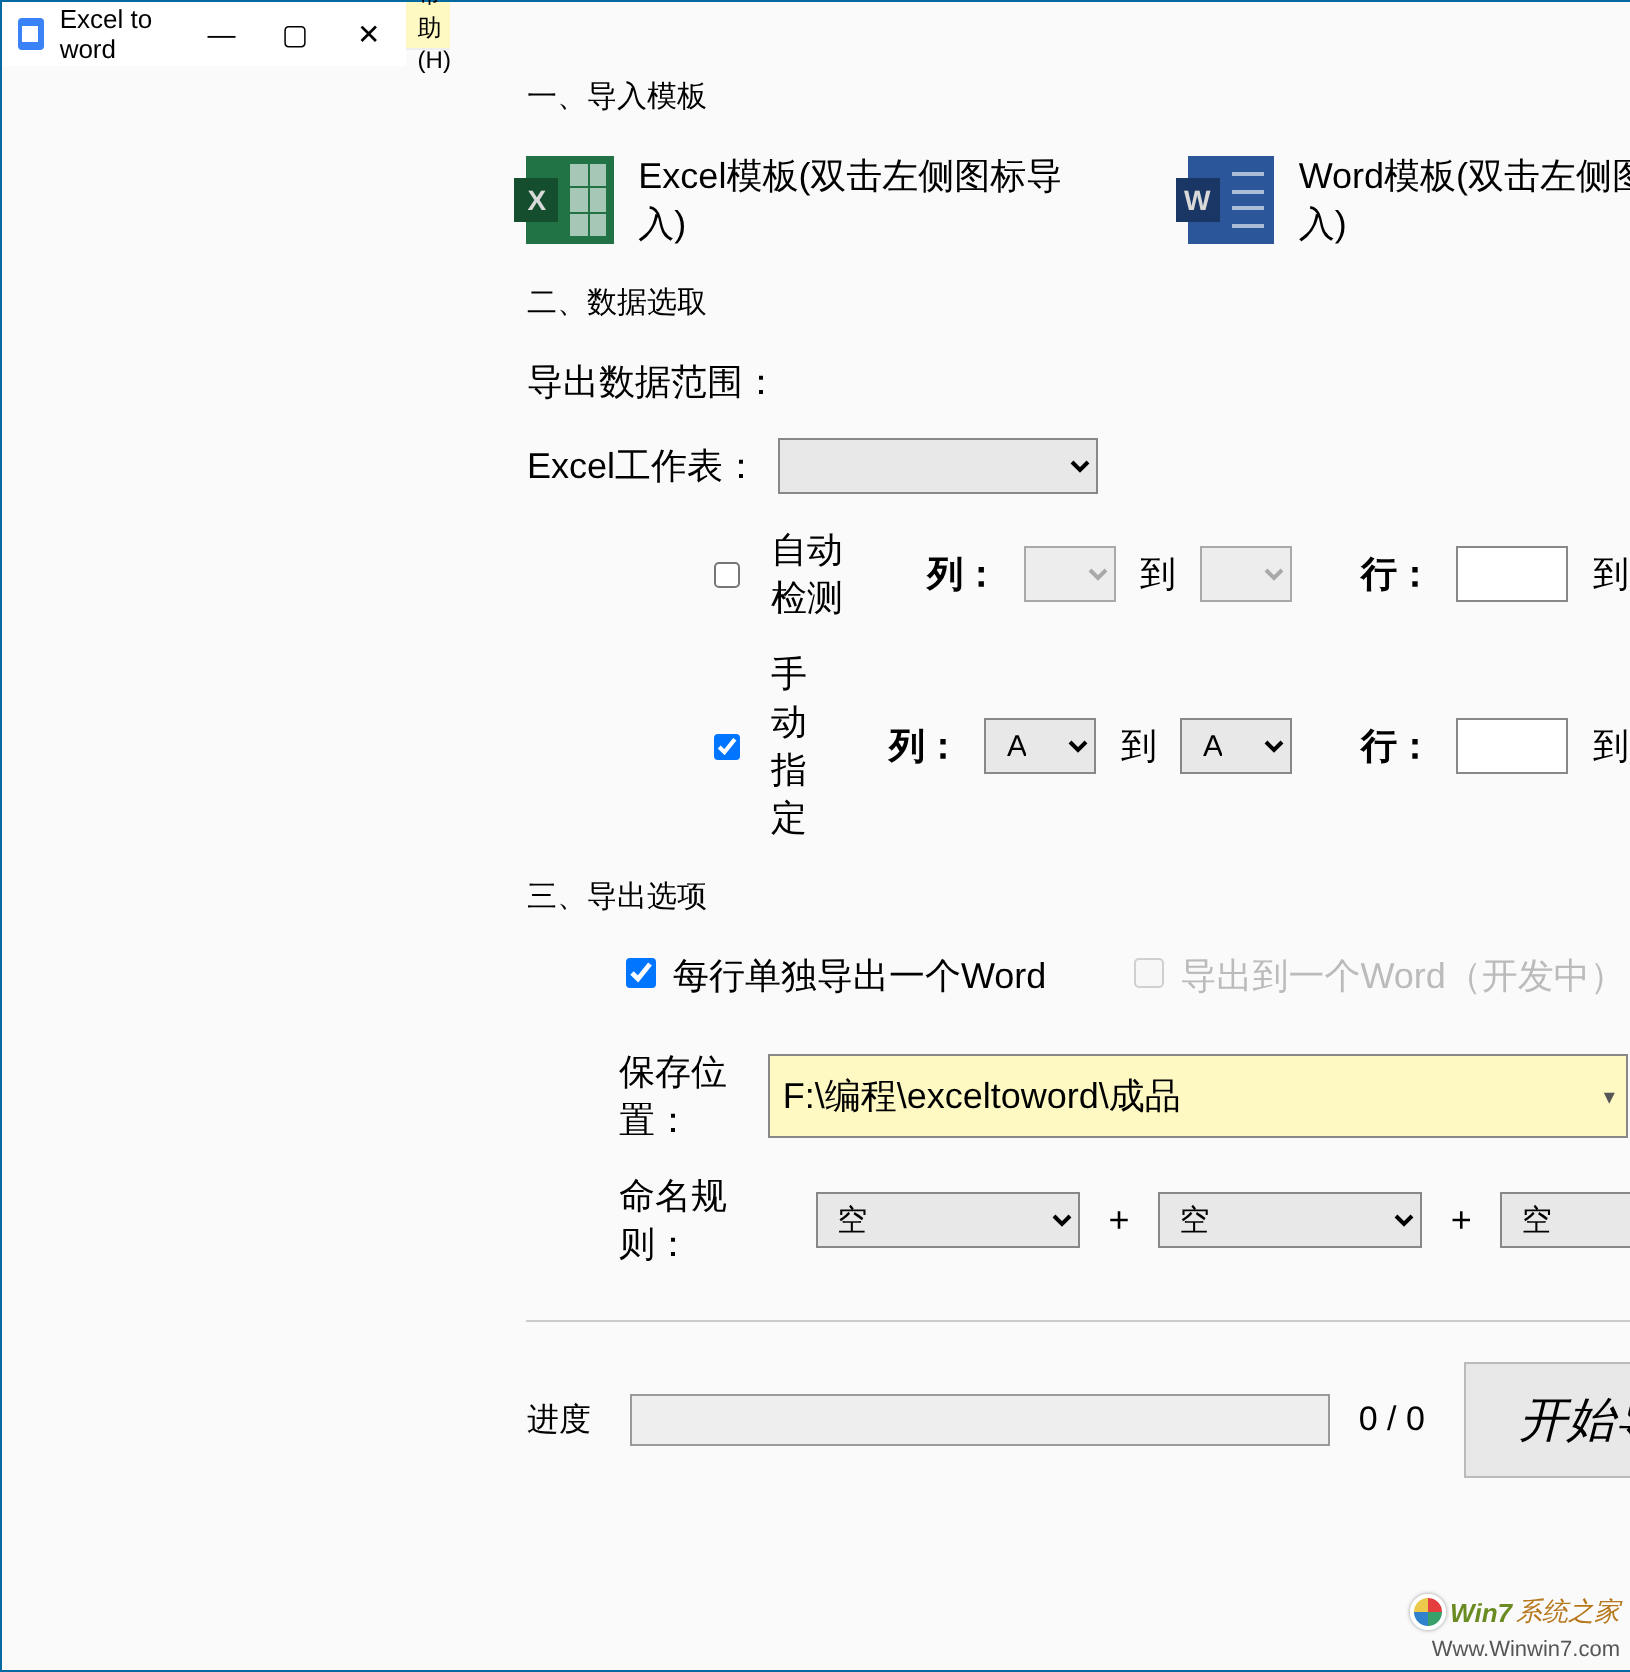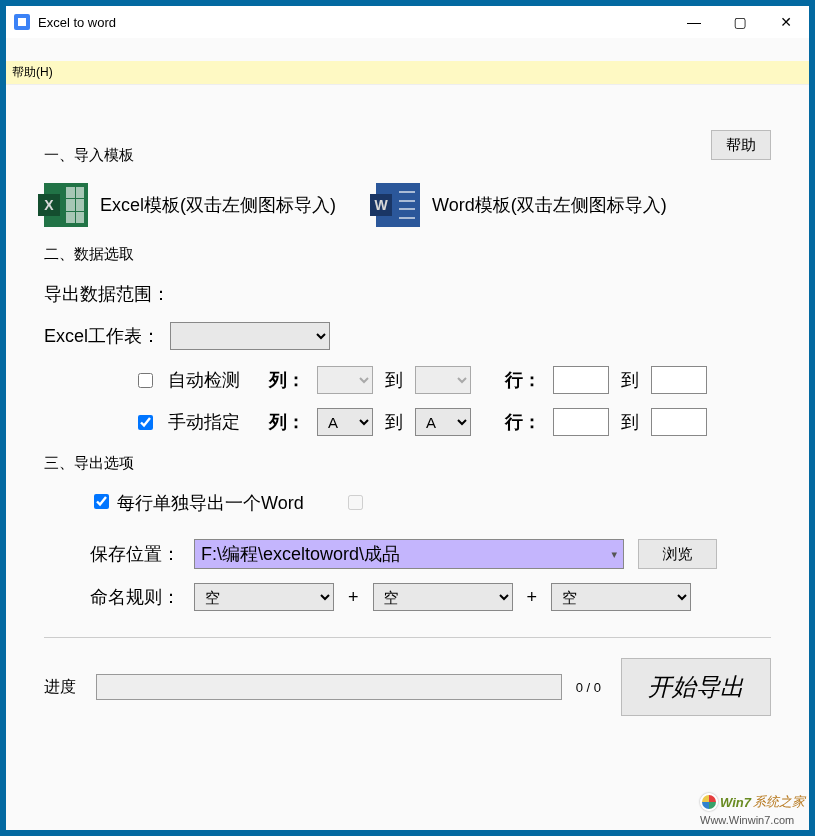--- a/index.html
+++ b/index.html
@@ -6,26 +6,25 @@
   body {
     margin: 0;
     font-family: "Microsoft YaHei", "SimSun", sans-serif;
     font-size: 15px;
     background: #fff;
     color: #000;
   }
   .window {
     width: 815px;
     height: 836px;
-    border: 6px solid #0369a1;
+    border: 1px solid #0369a1;
     background: #fafafa;
     display: flex;
-    flex-direction: column;
+    flex-direction: row;
     position: relative;
-    gap: 23px;
   }
   .titlebar {
     height: 32px;
     background: #fff;
     display: flex;
     align-items: center;
     padding-left: 8px;
     border-bottom: 0;
   }
   .titlebar .app-icon {
@@ -141,44 +140,44 @@
   .bold { font-weight:600; }
   .opt-row {
     display:flex; align-items:flex-end; gap: 40px;
     margin: 10px 0 24px 46px; font-size:18px;
   }
   .disabled-text { color:#bbb; }
   .save-row, .name-row {
     display:flex; align-items:center; gap:14px;
     margin: 14px 0 14px 46px; font-size:18px;
   }
-  .path-combo { flex:0 0 430px; width:430px; background:#c4b5fd; border:1px solid #888; height:30px; display:flex; align-items:center; justify-content:space-between; padding:0 6px;}
+  .path-combo { flex:0 0 430px; width:430px; background:#fef9c3; border:1px solid #888; height:42px; display:flex; align-items:center; justify-content:space-between; padding:0 6px;}
   .path-combo .arrow{ font-size:11px; color:#555;}
   .browse-btn {
     width:79px; height:30px; background:#e8e8e8; border:1px solid #bbb;
     display:flex; align-items:center; justify-content:center; font-size:15px;
   }
   .name-combo { width:140px; }
   hr.sep { border:none; border-top:1px solid #ccc; margin: 26px 0 20px 0;}
   .footer {
     display:flex; align-items:center; gap:20px;
     padding: 0 0 20px 0;
   }
   .prog-label{ font-size:16px;}
   .progressbar {
     flex:1; height:26px; border:1px solid #999; background:#eee; position:relative;
   }
-  .prog-text{ font-size:13px; margin-left:-6px; white-space:nowrap;}
+  .prog-text{ font-size:17px; margin-left:-6px; white-space:nowrap;}
   .start-btn {
     width:150px; height:58px; background:#e8e8e8; border:1px solid #bbb;
     font-size:24px; display:flex; align-items:center; justify-content:center;font-style:italic;
   }
   .watermark {
     position:absolute; right:4px; bottom:4px;
-    text-align:left; pointer-events:none;
+    text-align:right; pointer-events:none;
   }
   .watermark .wm-logo{
     display:inline-flex; align-items:center; gap:2px;
     font-size:13px; font-style:italic;
   }
   .watermark .flag{
     width:18px;height:18px;border-radius:50%;
     background: conic-gradient(#e53e3e 0 90deg,#38a169 90deg 180deg,#3182ce 180deg 270deg,#ecc94b 270deg 360deg);
     border:2px solid #fff; box-shadow:0 0 2px rgba(0,0,0,.4);
   }
@@ -286,20 +285,21 @@
 
     <h2 class="section">三、导出选项</h2>
 
     <div class="opt-row">
       <span>
         <input type="checkbox" class="chk" checked="" style="">
         <span>每行单独导出一个Word</span>
       </span>
       <span class="disabled-text">
         <input type="checkbox" class="chk" disabled="" style="">
+        <span>导出到一个Word（开发中）</span>
       </span>
     </div>
 
     <div class="save-row">
       <label class="lbl">保存位置：</label>
       <div class="path-combo">
         <span>F:\编程\exceltoword\成品</span>
         <span class="arrow">▾</span>
       </div>
       <div class="browse-btn">浏览</div>

